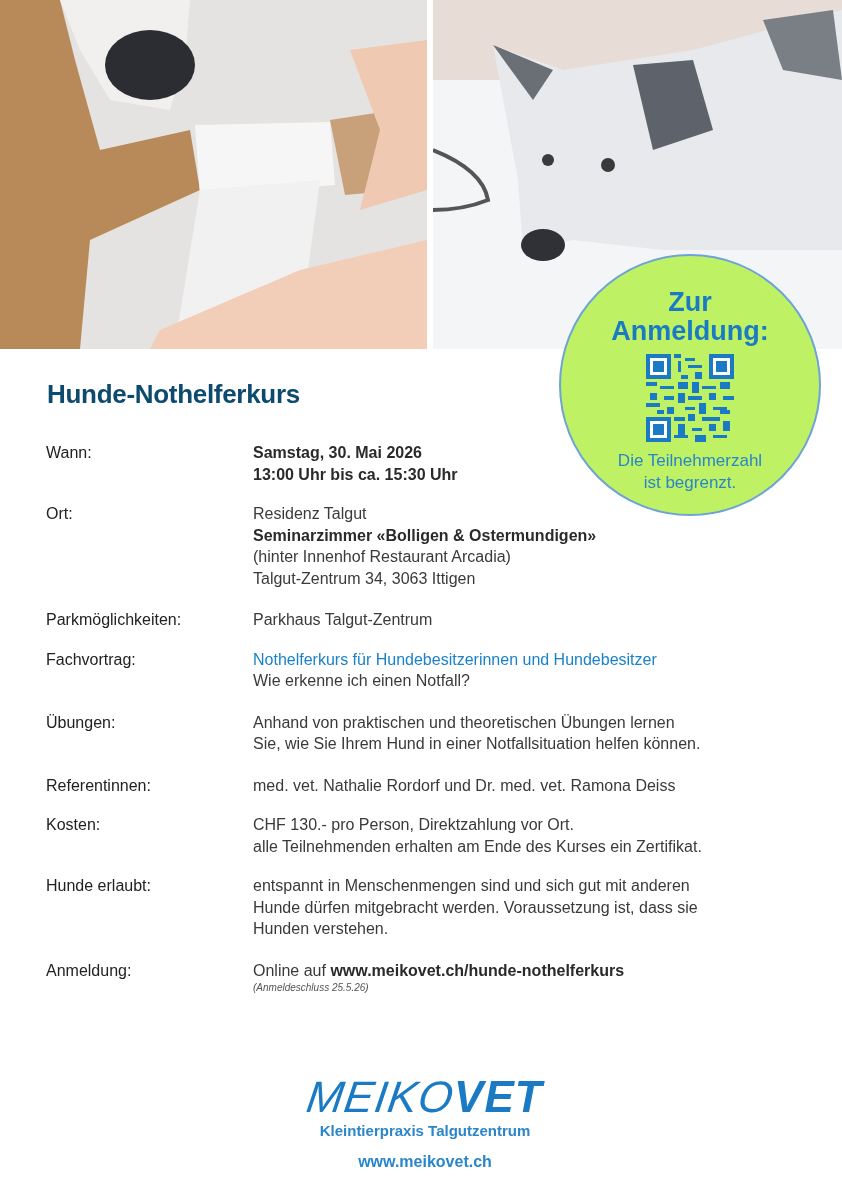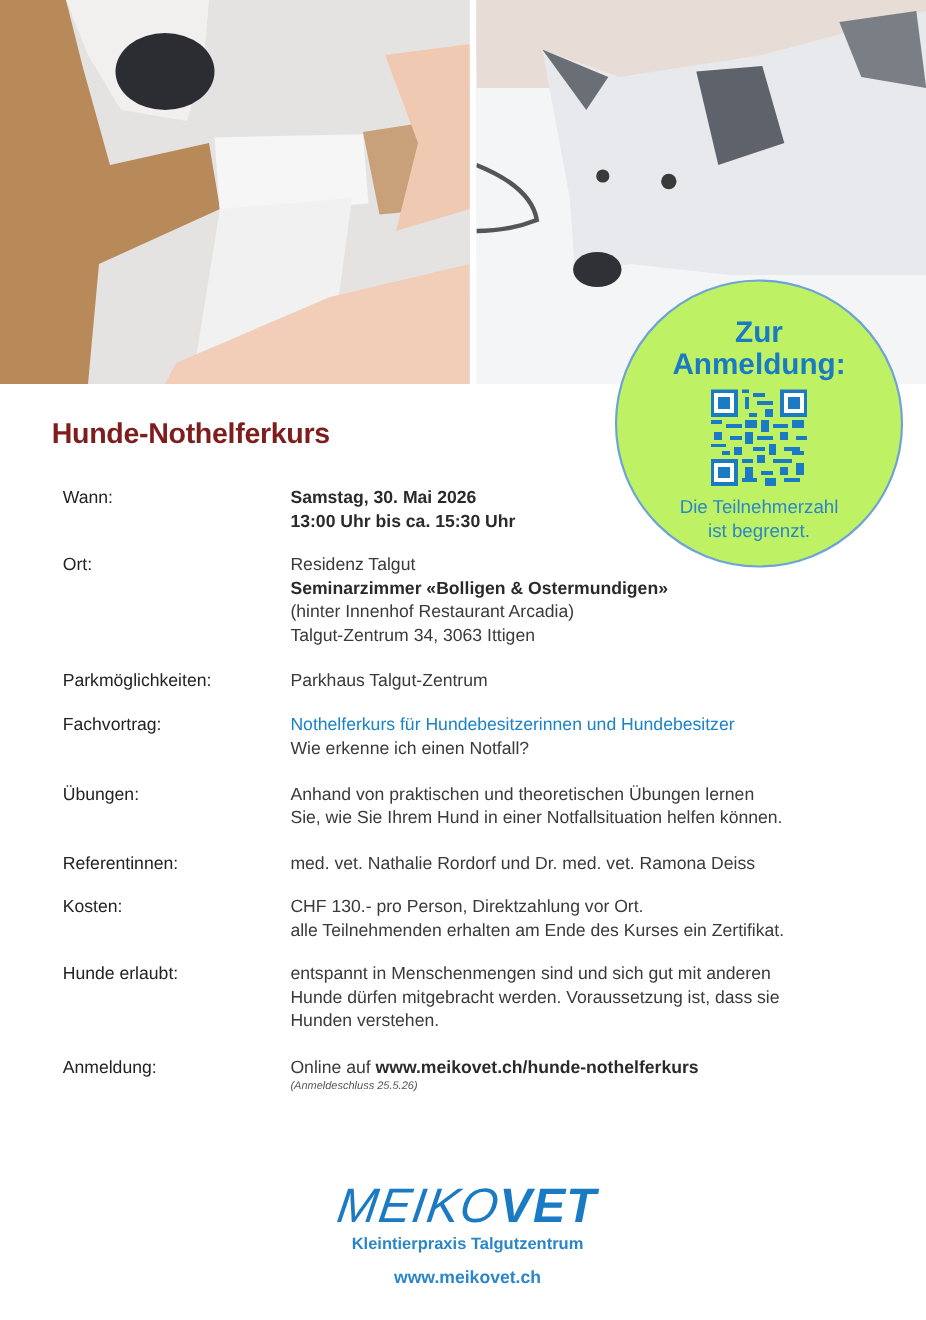--- a/index.html
+++ b/index.html
@@ -13,23 +13,23 @@
 
   .badge {
     position: absolute; left: 559px; top: 254px; width: 262px; height: 262px;
     border-radius: 50%; background: #bef264; border: 2px solid #6ea3d6;
     text-align: center; color: #1a7bc4;
   }
   .badge-title { margin-top: 32px; font-size: 27px; font-weight: bold; line-height: 29px; color: #1a7bc4; }
   .qr { width: 88px; height: 88px; margin: 8px auto 0; display: block; }
   .badge-note { margin-top: 8px; font-size: 17px; line-height: 22px; color: #2a86c9; }
 
-  .title { position: absolute; left: 47px; top: 379px; font-size: 26px; color: #7f1d1d; letter-spacing: -0.3px; }
-
-  .rows { position: absolute; left: 57px; top: 442px; width: 760px; }
+  .title { position: absolute; left: 47px; top: 379px; font-size: 26px; color: #0c4a6e; letter-spacing: -0.3px; }
+
+  .rows { position: absolute; left: 46px; top: 442px; width: 760px; }
   .row { display: flex; margin-bottom: 18px; font-size: 16px; line-height: 21.5px; }
   .row-label { width: 207px; flex: none; color: #222; }
   .row-value { flex: 1; color: #3a3a3a; }
   .bold { font-weight: bold; color: #2a2a2a; }
   .blue { color: #1a82c8; }
   .small-italic { font-size: 10px; font-style: italic; color: #555; line-height: 14px; }
 
   .footer { position: absolute; left: 270px; top: 1074px; width: 310px; text-align: center; color: #1a7bc4; }
   .logo { font-size: 44px; font-style: italic; letter-spacing: 1px; line-height: 46px; color: #1a7bc4; }
   .logo-thin { font-weight: normal; transform: skewX(-8deg); display: inline-block; }

